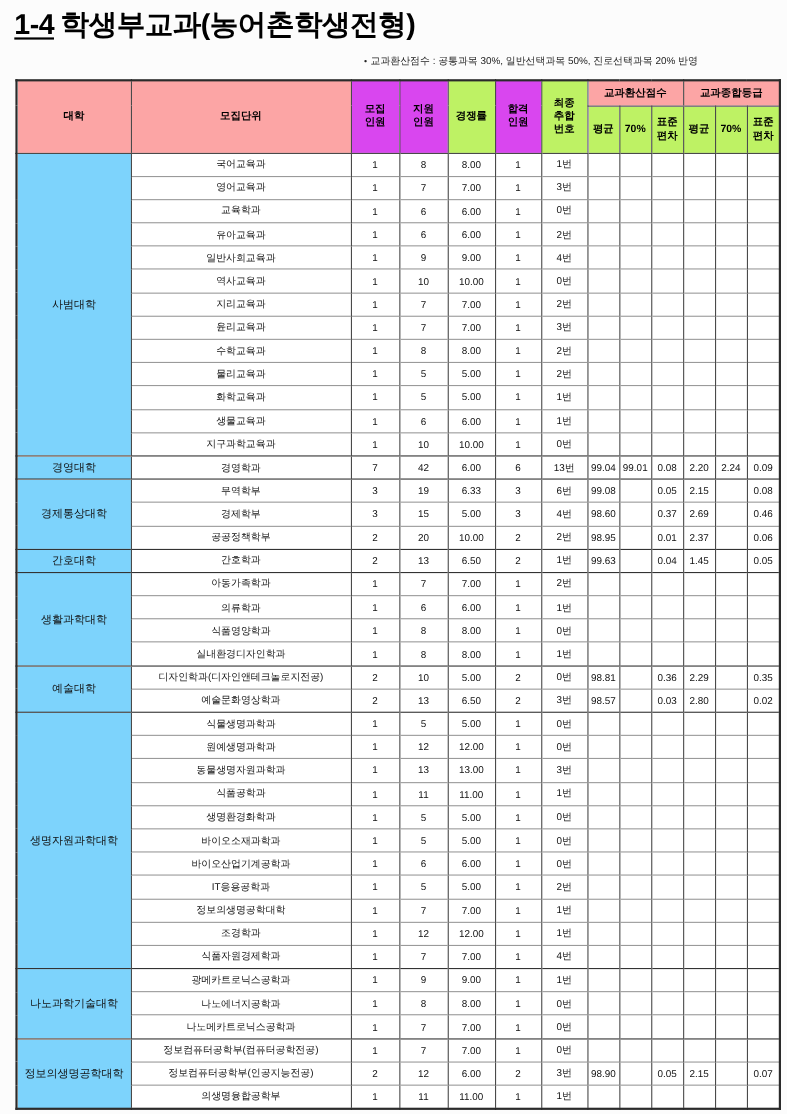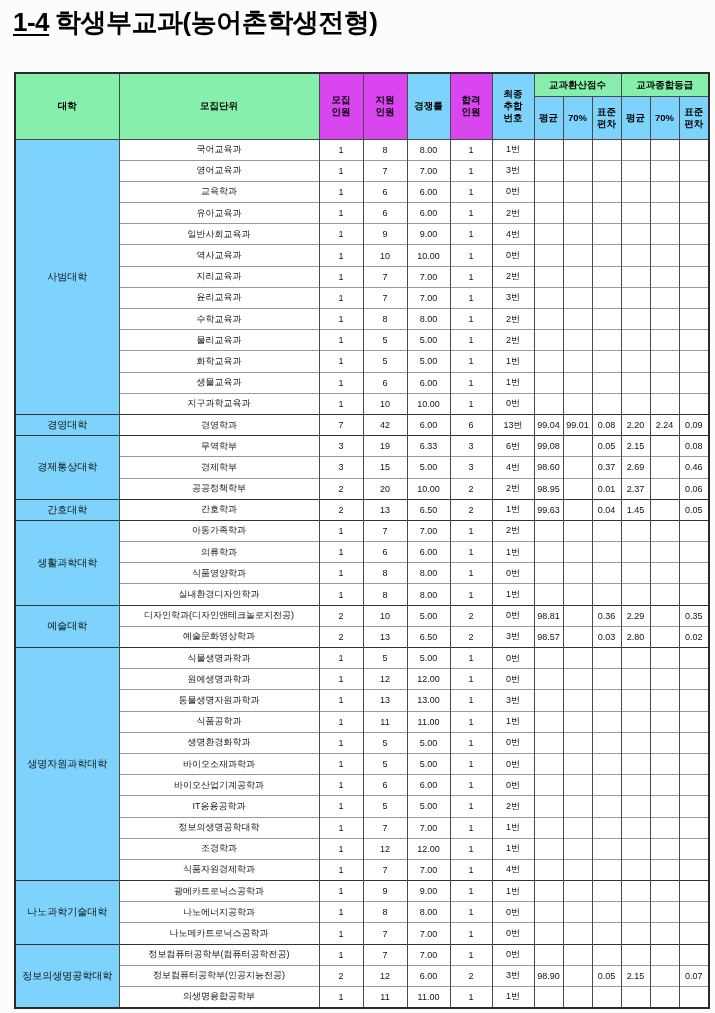--- a/index.html
+++ b/index.html
@@ -45,39 +45,40 @@
   }
   table.adm th {
     font-size: 9.5px; font-weight: bold;
     white-space: pre-line;
     border-bottom: 1px solid #4a4a4a;
     line-height: 12px;
     color: #000;
   }
   thead tr.hrow1 { height: 23px; }
   thead tr.hrow2 { height: 43px; }
-  th.hdr-gray { background: #86efac; font-family: Liberation Serif, serif; }
+  th.hdr-gray { background: #fca5a5; font-family: Liberation Serif, serif; }
   th.hdr-blue { background: #d946ef; }
-  th.hdr-white { background: #7dd3fc; }
+  th.hdr-white { background: #bef264; }
   tbody td {
     font-size: 9px;
     height: 21.2px;
     border-top: 1px solid #9a9a9a;
     background: #fff;
     padding: 0 2px;
   }
   tbody tr.group-start td { border-top: 1.5px solid #333; }
   tbody td.college { font-size: 10px; background: #7dd3fc; }
 </style>
 </head>
 <body>
 
 <h1 class="page-title"><span class="title-num">1-4</span><span>학생부교과(농어촌학생전형)</span></h1>
 
 <div class="notes">
+  <div class="note"><span class="bullet">•</span><span>교과환산점수 : 공통과목 30%, 일반선택과목 50%, 진로선택과목 20% 반영</span></div>
 </div>
 
 <table class="adm">
   <colgroup>
     <col style="width:104px">
       <col style="width:200px">
     <col style="width:44px">
       <col style="width:44px">
       <col style="width:43px">
     <col style="width:42px">

